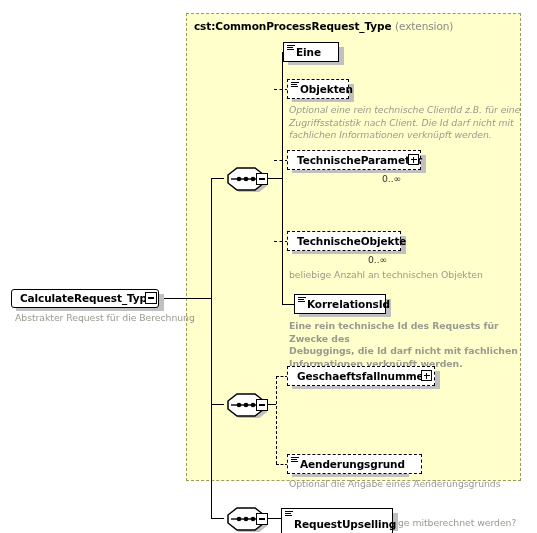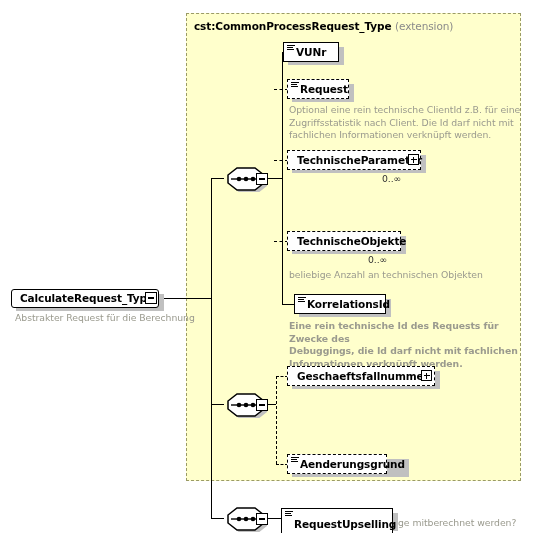--- a/index.html
+++ b/index.html
@@ -228,33 +228,33 @@
   </div>
   <div class="minus-box" style="left:256px;top:505px;"></div>
 
   <div class="nshadow" style="left:288px;top:39px;width:56px;height:18px;"></div>
   <div class="node hasicon" style="left:283px;top:34px;width:56px;height:20px;">
     <span class="type-icon">
         <i></i>
         <i></i>
         <i></i>
       </span>
-    <span class="node-label">VUNr</span>
+    <span class="node-label">Eine</span>
   </div>
 
   <div class="nshadow" style="left:292px;top:76px;width:62px;height:18px;"></div>
   <div class="node opt hasicon" style="left:287px;top:71px;width:62px;height:20px;">
     <span class="type-icon">
         <i></i>
         <i></i>
         <i></i>
       </span>
-    <span class="node-label">Request</span>
-  </div>
-  <div class="anno" style="left:289px;top:96px;width:240px;">Optional eine rein technische ClientId z.B. für eine
+    <span class="node-label">Objekten</span>
+  </div>
+  <div class="anno" style="left:289px;top:96px;width:240px;font-style:italic;">Optional eine rein technische ClientId z.B. für eine
 Zugriffsstatistik nach Client. Die Id darf nicht mit
 fachlichen Informationen verknüpft werden.</div>
 
   <div class="nshadow" style="left:292px;top:147px;width:134px;height:18px;"></div>
   <div class="node opt" style="left:287px;top:142px;width:134px;height:20px;">
     <span class="node-label">TechnischeParameter</span>
   </div>
   <div class="plus-box" style="left:408px;top:146px;"></div>
   <div class="card" style="left:382px;top:165px;">0..∞</div>
 
@@ -278,28 +278,29 @@
 Debuggings, die Id darf nicht mit fachlichen
 Informationen verknüpft werden.</div>
 
   <div class="nshadow" style="left:292px;top:363px;width:148px;height:18px;"></div>
   <div class="node opt" style="left:287px;top:358px;width:148px;height:20px;">
     <span class="node-label">Geschaeftsfallnummer</span>
   </div>
   <div class="plus-box" style="left:421px;top:362px;"></div>
 
   <div class="nshadow" style="left:292px;top:451px;width:117px;height:18px;"></div>
-  <div class="node opt hasicon" style="left:287px;top:446px;width:100px;height:20px;">
+  <div class="node opt hasicon" style="left:287px;top:446px;width:135px;height:20px;">
     <span class="type-icon">
         <i></i>
         <i></i>
         <i></i>
       </span>
     <span class="node-label">Aenderungsgrund</span>
   </div>
+  <div class="anno" style="left:289px;top:470px;width:248px;">Optional die Angabe eines Aenderungsgrunds</div>
 
   <div class="nshadow" style="left:286px;top:505px;width:112px;height:18px;"></div>
   <div class="node hasicon" style="left:281px;top:500px;width:112px;height:32px;">
     <span class="type-icon">
         <i></i>
         <i></i>
         <i></i>
       </span>
     <span class="node-label">RequestUpselling</span>
   </div>

